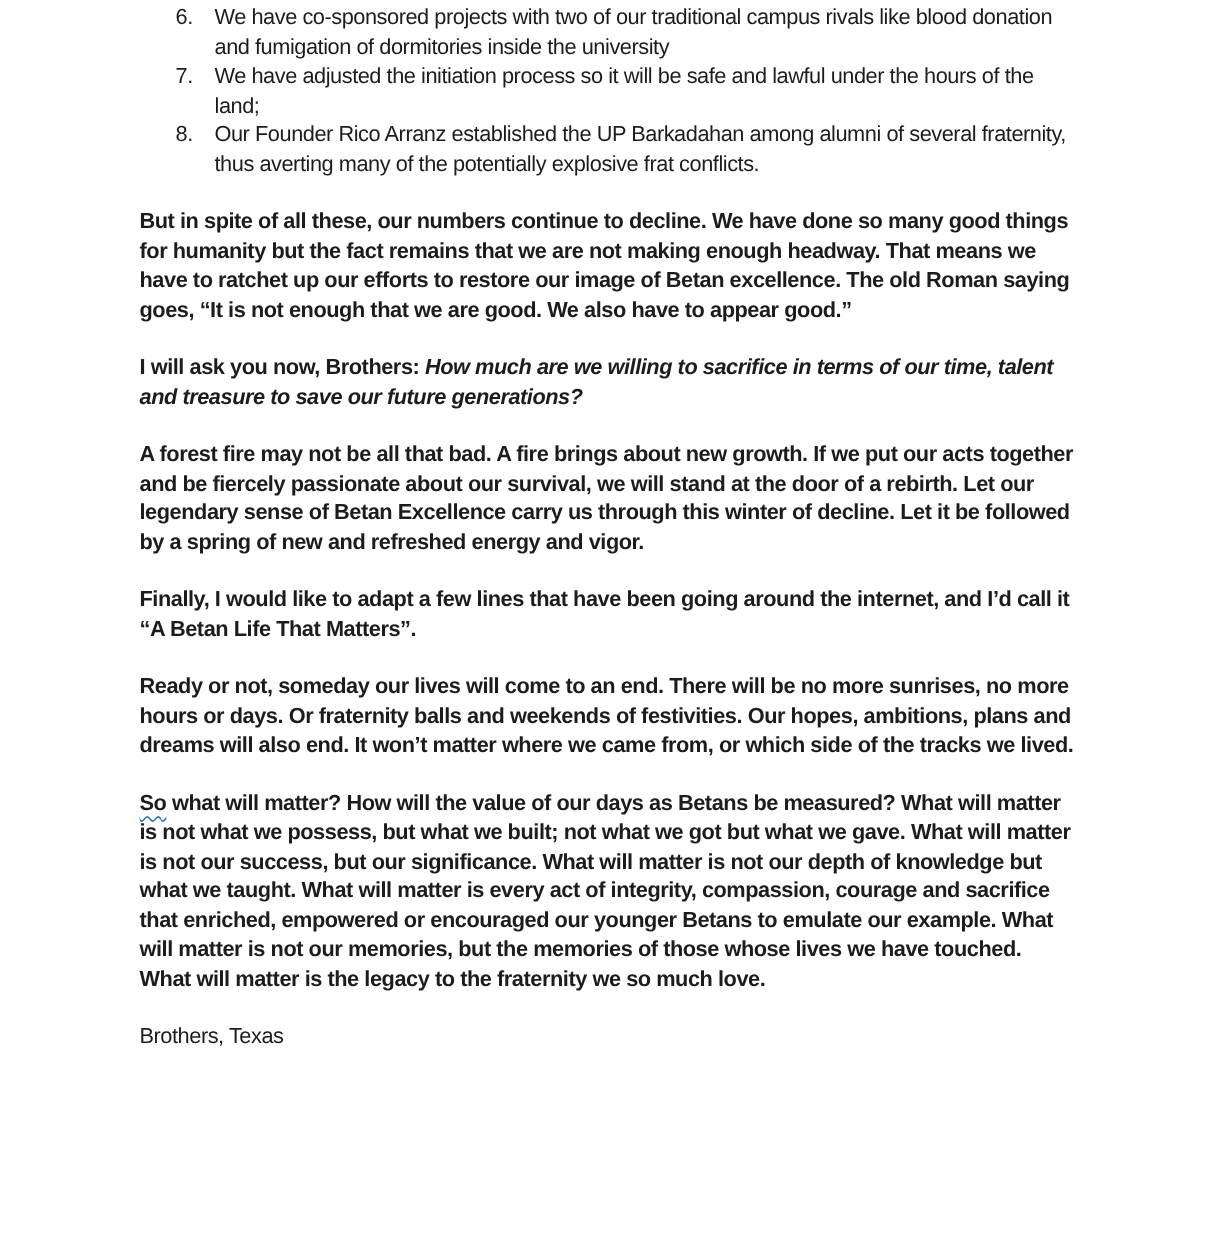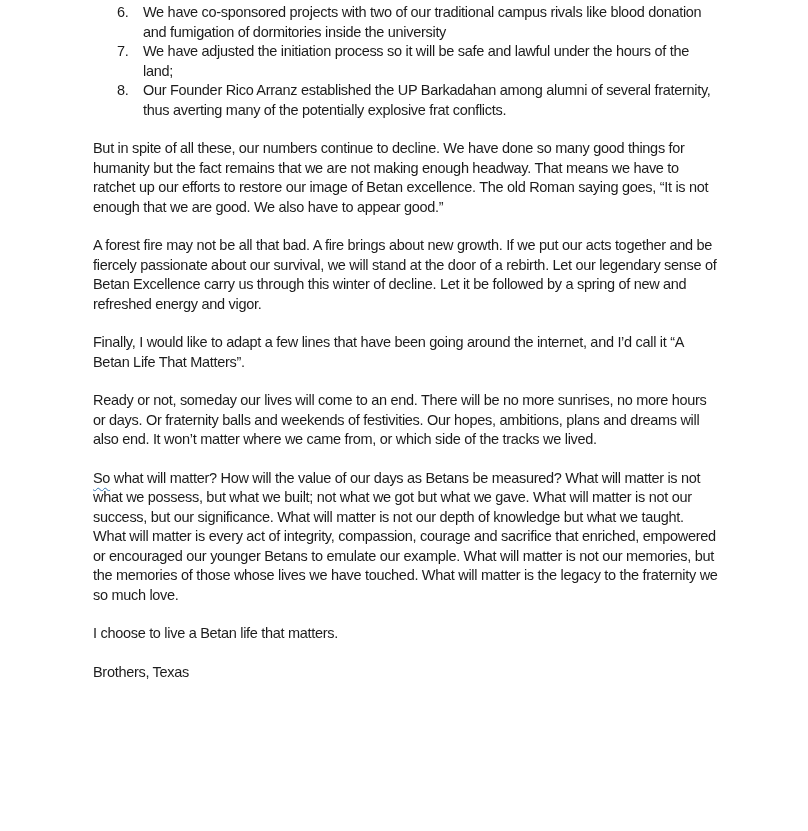--- a/index.html
+++ b/index.html
@@ -39,20 +39,21 @@
   ol.num-list .num {
     flex: 0 0 26px;
     margin-left: 24px;
     text-align: left;
   }
   ol.num-list .li-text {
     flex: 1;
   }
   p {
     margin: 0 0 19px 0;
+    font-weight: bold;
   }
   p.last {
     margin-bottom: 0;
   }
   em {
     font-style: italic;
   }
   .squiggle {
     text-decoration-line: underline;
     text-decoration-style: wavy;
@@ -77,30 +78,30 @@
         <span class="li-text">We have adjusted the initiation process so it will be safe and lawful under the hours of the land;</span>
       </li>
       <li class="list-item">
         <span class="num">8.</span>
         <span class="li-text">Our Founder Rico Arranz established the UP Barkadahan among alumni of several fraternity, thus averting many of the potentially explosive frat conflicts.</span>
       </li>
     </ol>
 
     <p>But in spite of all these, our numbers continue to decline. We have done so many good things for humanity but the fact remains that we are not making enough headway. That means we have to ratchet up our efforts to restore our image of Betan excellence. The old Roman saying goes, “It is not enough that we are good. We also have to appear good.”</p>
 
+    <p><span>I will ask you now, Brothers: </span><em>How much are we willing to sacrifice in terms of our time, talent and treasure to save our future generations?</em></p>
 
     <p>A forest fire may not be all that bad. A fire brings about new growth. If we put our acts together and be fiercely passionate about our survival, we will stand at the door of a rebirth. Let our legendary sense of Betan Excellence carry us through this winter of decline. Let it be followed by a spring of new and refreshed energy and vigor.</p>
 
     <p>Finally, I would like to adapt a few lines that have been going around the internet, and I’d call it “A Betan Life That Matters”.</p>
 
     <p>Ready or not, someday our lives will come to an end. There will be no more sunrises, no more hours or days. Or fraternity balls and weekends of festivities. Our hopes, ambitions, plans and dreams will also end. It won’t matter where we came from, or which side of the tracks we lived.</p>
 
     <p><span class="squiggle">So</span><span> what will matter? How will the value of our days as Betans be measured? What will matter is not what we possess, but what we built; not what we got but what we gave. What will matter is not our success, but our significance. What will matter is not our depth of knowledge but what we taught. What will matter is every act of integrity, compassion, courage and sacrifice that enriched, empowered or encouraged our younger Betans to emulate our example. What will matter is not our memories, but the memories of those whose lives we have touched. What will matter is the legacy to the fraternity we so much love.</span></p>
 
-    <p>I choose to live a Betan life that matters.</p>
 
     <p class="sig last">
       </p>
       <div>Brothers, Texas</div>
     <p></p>
 
   </div>
 </div>
 
 </body></html>

